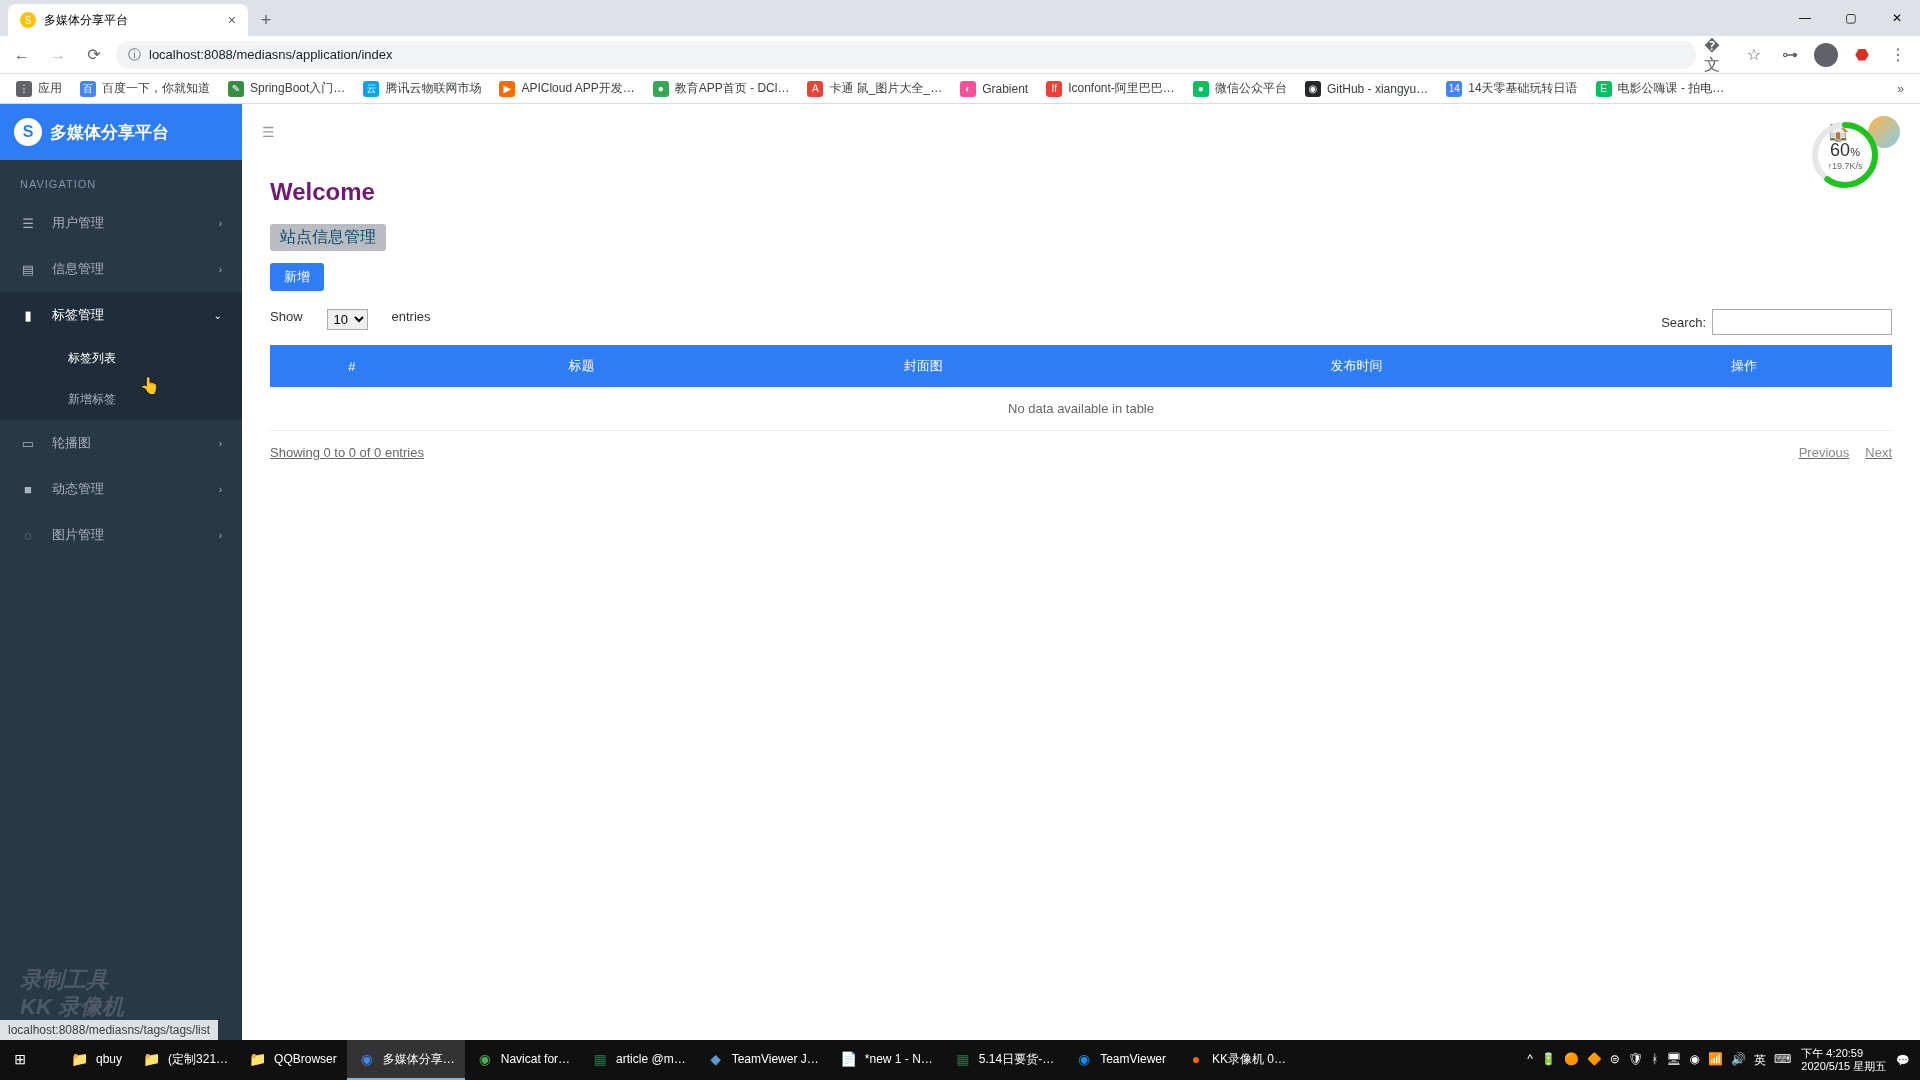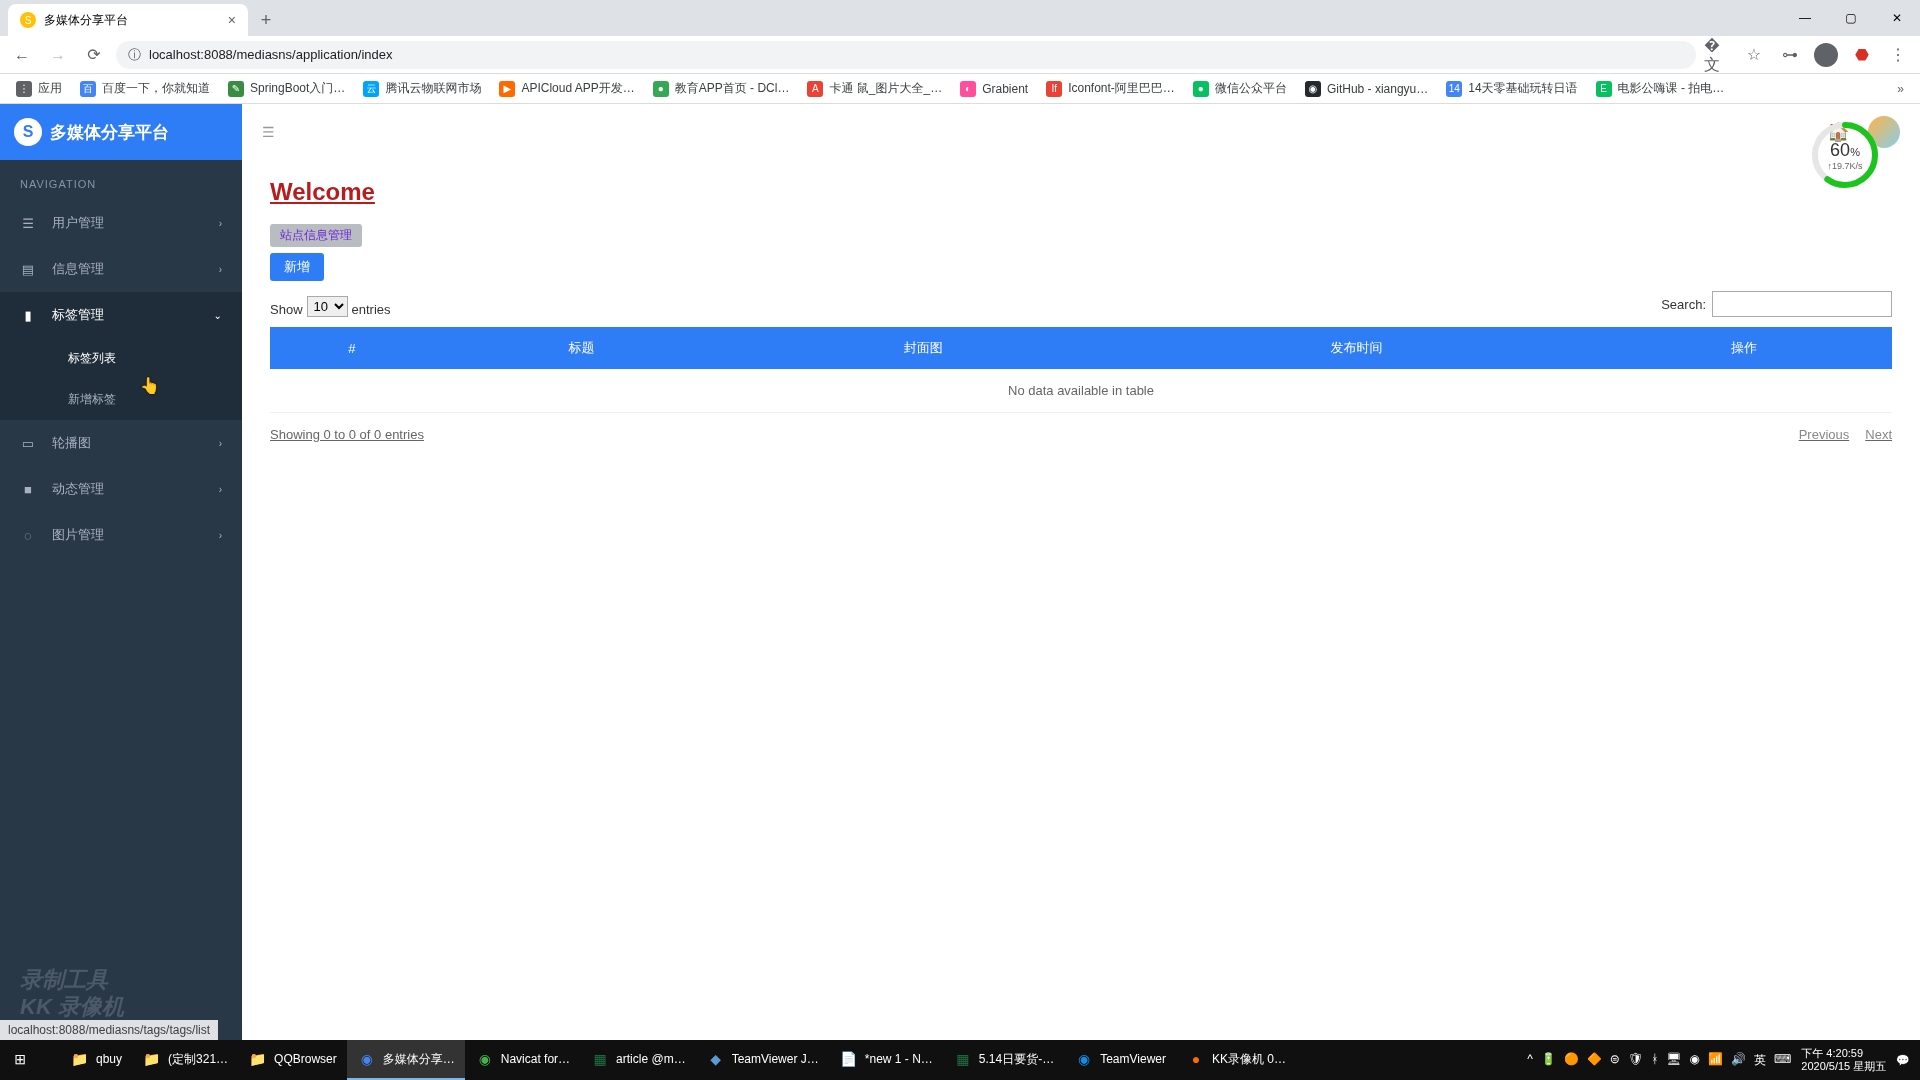--- a/index.html
+++ b/index.html
@@ -45,32 +45,32 @@
 .recorder-wm { margin-top:auto; padding:20px; opacity:0.35; font-size:22px; font-weight:bold; color:#8a97a8; font-style:italic; line-height:1.2; }
 
 .main { flex:1; background:#fff; display:flex; flex-direction:column; position:relative; }
 .topbar { height:56px; display:flex; align-items:center; padding:0 20px; }
 .hamburger { width:20px; cursor:pointer; color:#999; font-size:14px; }
 .topbar-right { margin-left:auto; display:flex; align-items:center; gap:18px; }
 .home-icon { color:#888; font-size:18px; }
 .user-avatar { width:32px; height:32px; border-radius:50%; background:linear-gradient(135deg,#ffb347,#87ceeb); }
 
 .content { padding:0 28px 28px; position:relative; flex:1; }
-.page-title { font-size:24px; font-weight:600; color:#b91c1c; margin-bottom:18px; margin-top:18px;text-decoration:underline; }
+.page-title { font-size:24px; font-weight:600; color:#701a75; margin-bottom:18px; margin-top:18px; }
 .progress-ring { position:absolute; right:40px; top:-40px; width:70px; height:70px; }
 .ring-svg { transform:rotate(-90deg); }
 .ring-text { position:absolute; inset:0; display:flex; flex-direction:column; align-items:center; justify-content:center; }
 .ring-pct { font-size:18px; font-weight:500; color:#333; }
 .ring-pct small { font-size:11px; }
 .ring-sub { font-size:9px; color:#666; }
 
-.badge-btn { display:inline-block; background:#b9bcc0; color:#6d28d9; padding:3px 10px; border-radius:3px; font-size:12px; margin-bottom:6px; }
+.badge-btn { display:inline-block; background:#b9bcc0; color:#0c4a6e; padding:3px 10px; border-radius:3px; font-size:16px; margin-bottom:12px; }
 .primary-btn { display:inline-block; background:#2f7df6; color:#fff; padding:5px 14px; border-radius:3px; font-size:13px; cursor:pointer; border:none; }
 
-.table-controls { display:flex; align-items:flex-end; margin-top:10px; font-size:13px; color:#333; }
+.table-controls { display:flex; align-items:flex-start; margin-top:18px; font-size:13px; color:#333;gap:20px; }
 .show-select { border:1px solid #aaa; padding:1px 2px; font-size:13px; margin:0 4px; }
 .search-box { margin-left:auto; display:flex; align-items:center; gap:6px; }
 .search-input { border:1px solid #aaa; height:26px; width:180px; padding:0 6px; }
 
 .data-table { width:100%; margin-top:10px; border-collapse:collapse; }
 .data-table thead th { background:#2f7df6; color:#fff; padding:12px 8px; font-size:13px; font-weight:normal; text-align:center; }
 .data-table tbody td { padding:14px; text-align:center; font-size:13px; color:#666; border-bottom:1px solid #eee; }
 
 .table-footer { display:flex; align-items:center; margin-top:14px; font-size:13px; color:#666;text-decoration:underline; }
 .pagination { margin-left:auto; display:flex; gap:16px; }

